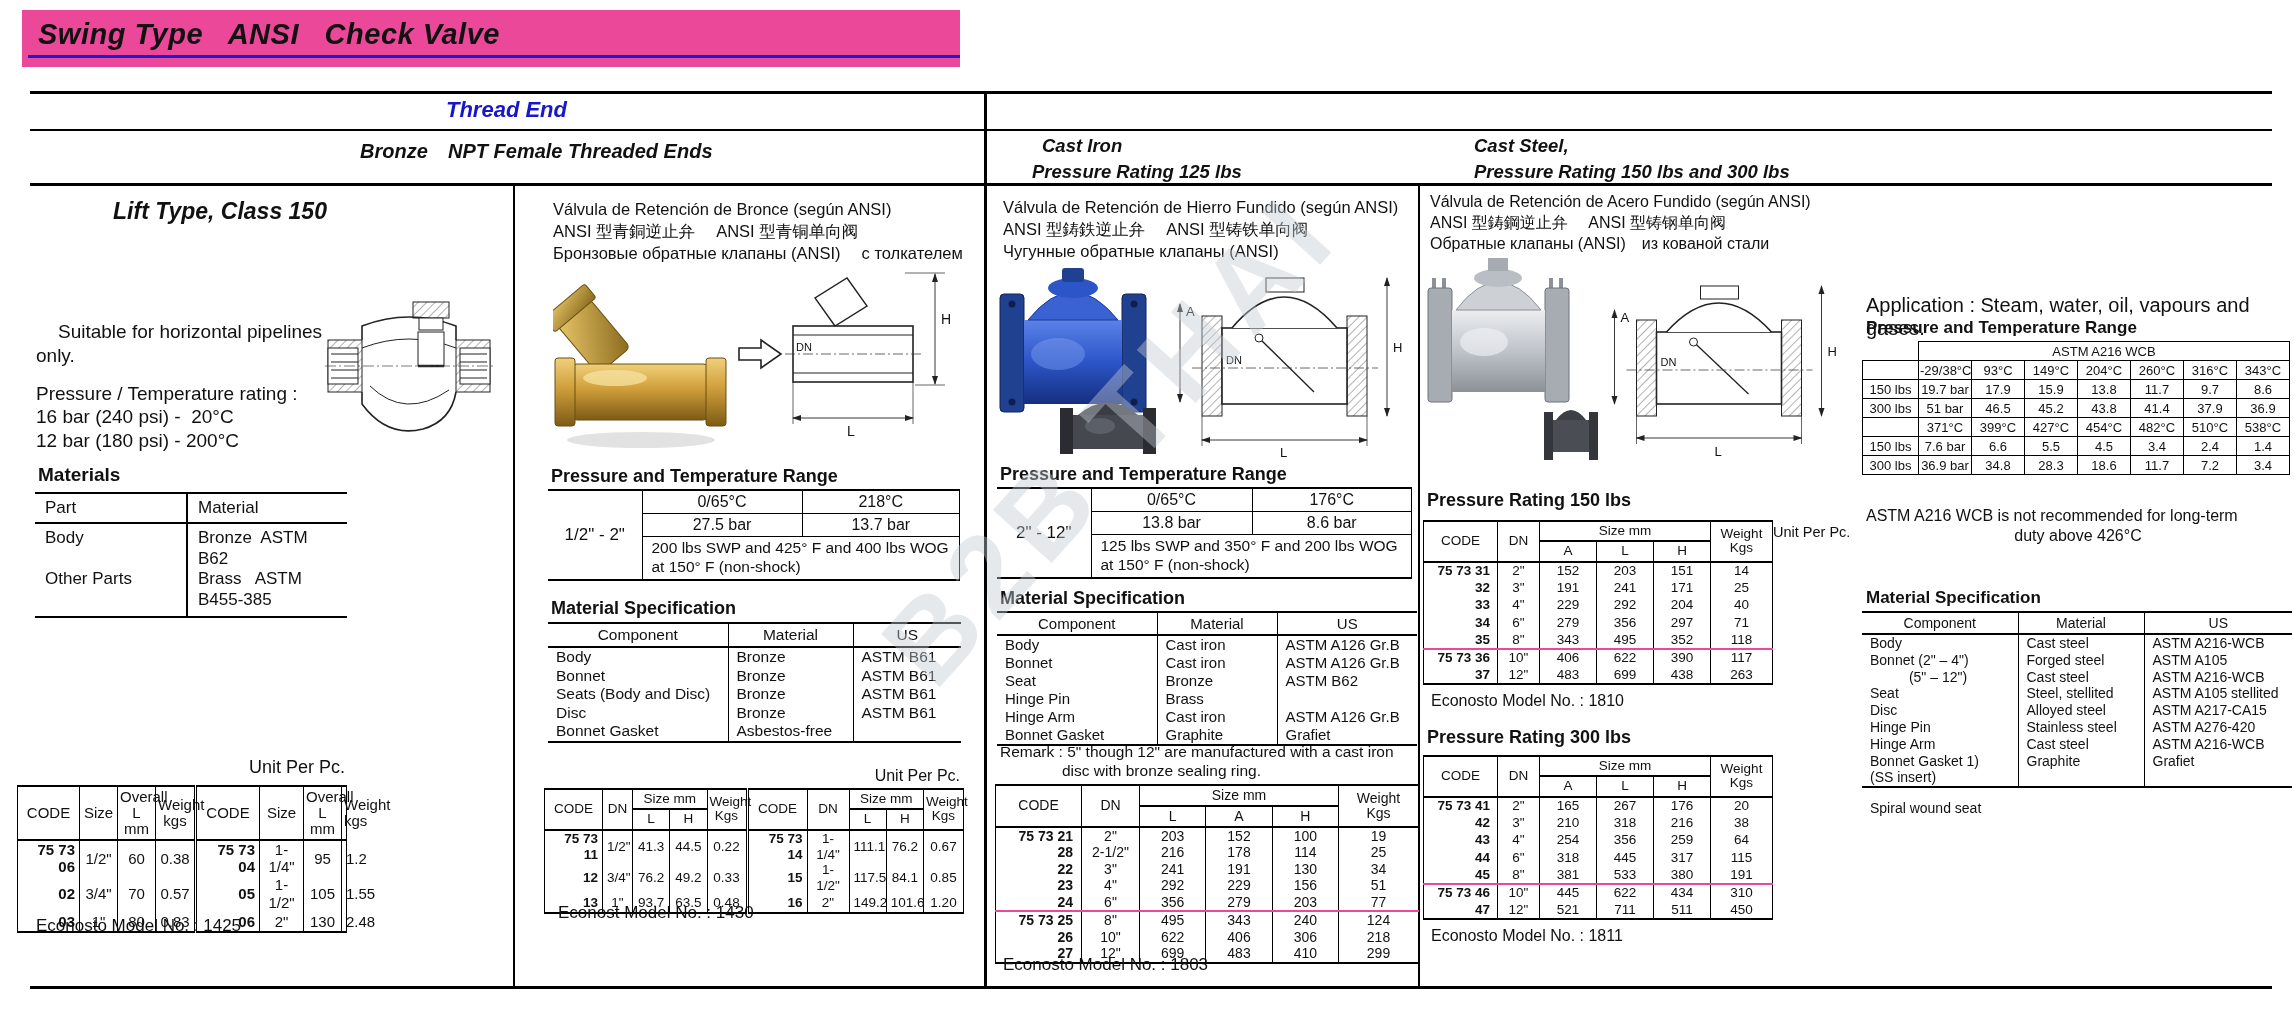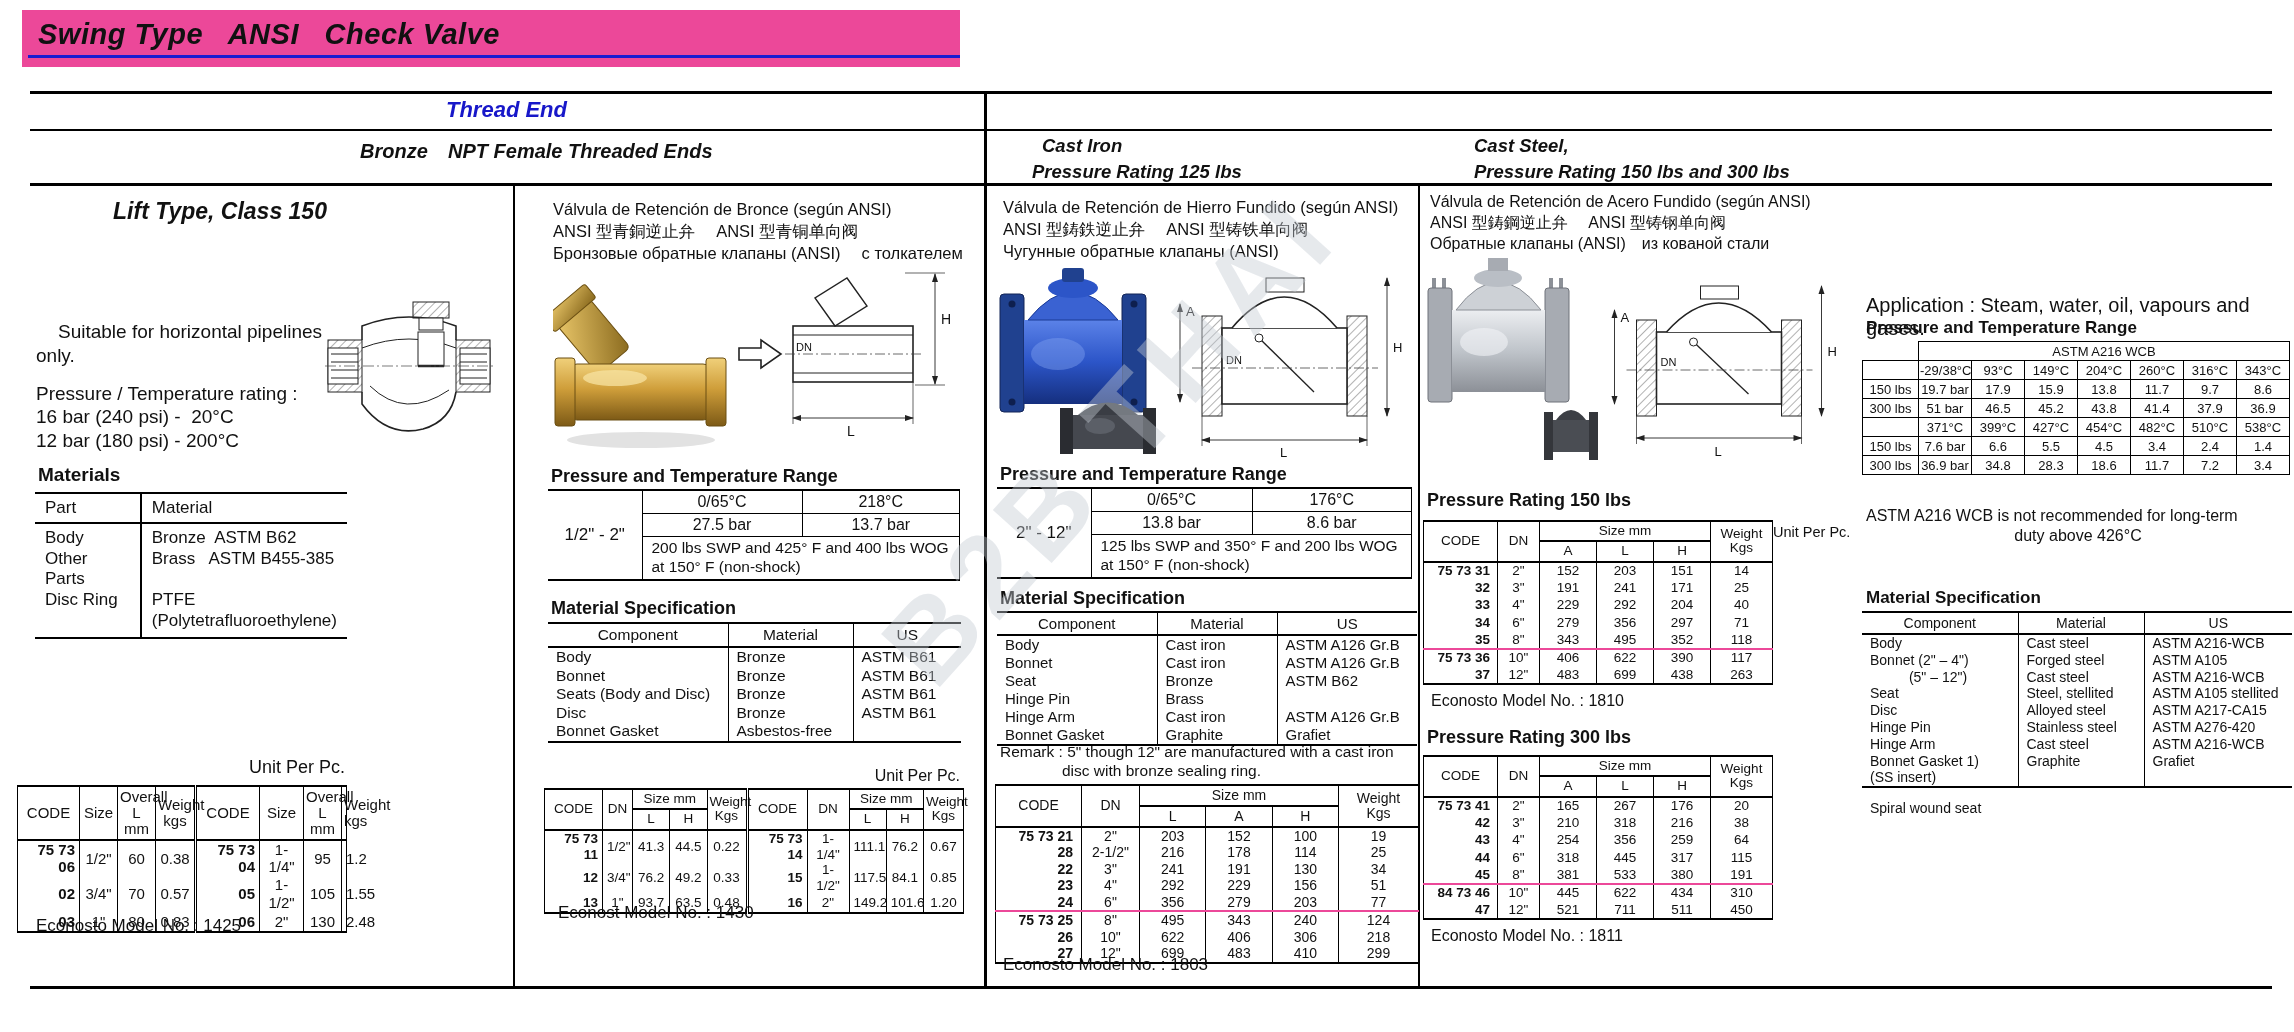--- a/index.html
+++ b/index.html
@@ -147,24 +147,20 @@
       </thead>
     <tbody>
         <tr>
           <td>Body</td>
           <td>Bronze  ASTM B62</td>
         </tr>
         <tr>
           <td>Other Parts</td>
           <td>Brass   ASTM B455-385</td>
         </tr>
-        <tr>
-          <td>Disc Ring</td>
-          <td>PTFE (Polytetrafluoroethylene)</td>
-        </tr>
       </tbody>
   </table>
 
   <div class="abs rt" style="left:240px;top:757px;width:105px;font-size:18px">Unit Per Pc.</div>
   <table class="ct t-c1 abs" style="left:17px;top:785px">
     <thead>
         <tr>
       <th style="width:62px">CODE</th>
       <th style="width:38px">Size</th>
       <th class="pre" style="width:38px">Overall
@@ -787,21 +783,21 @@
           <td>45</td>
           <td>8"</td>
           <td>381</td>
           <td>533</td>
           <td>380</td>
           <td>191</td>
         </tr>
       </tbody>
     <tbody>
         <tr>
-          <td>84 73 46</td>
+          <td>75 73 46</td>
           <td>10"</td>
           <td>445</td>
           <td>622</td>
           <td>434</td>
           <td>310</td>
         </tr>
         <tr>
           <td>47</td>
           <td>12"</td>
           <td>521</td>

